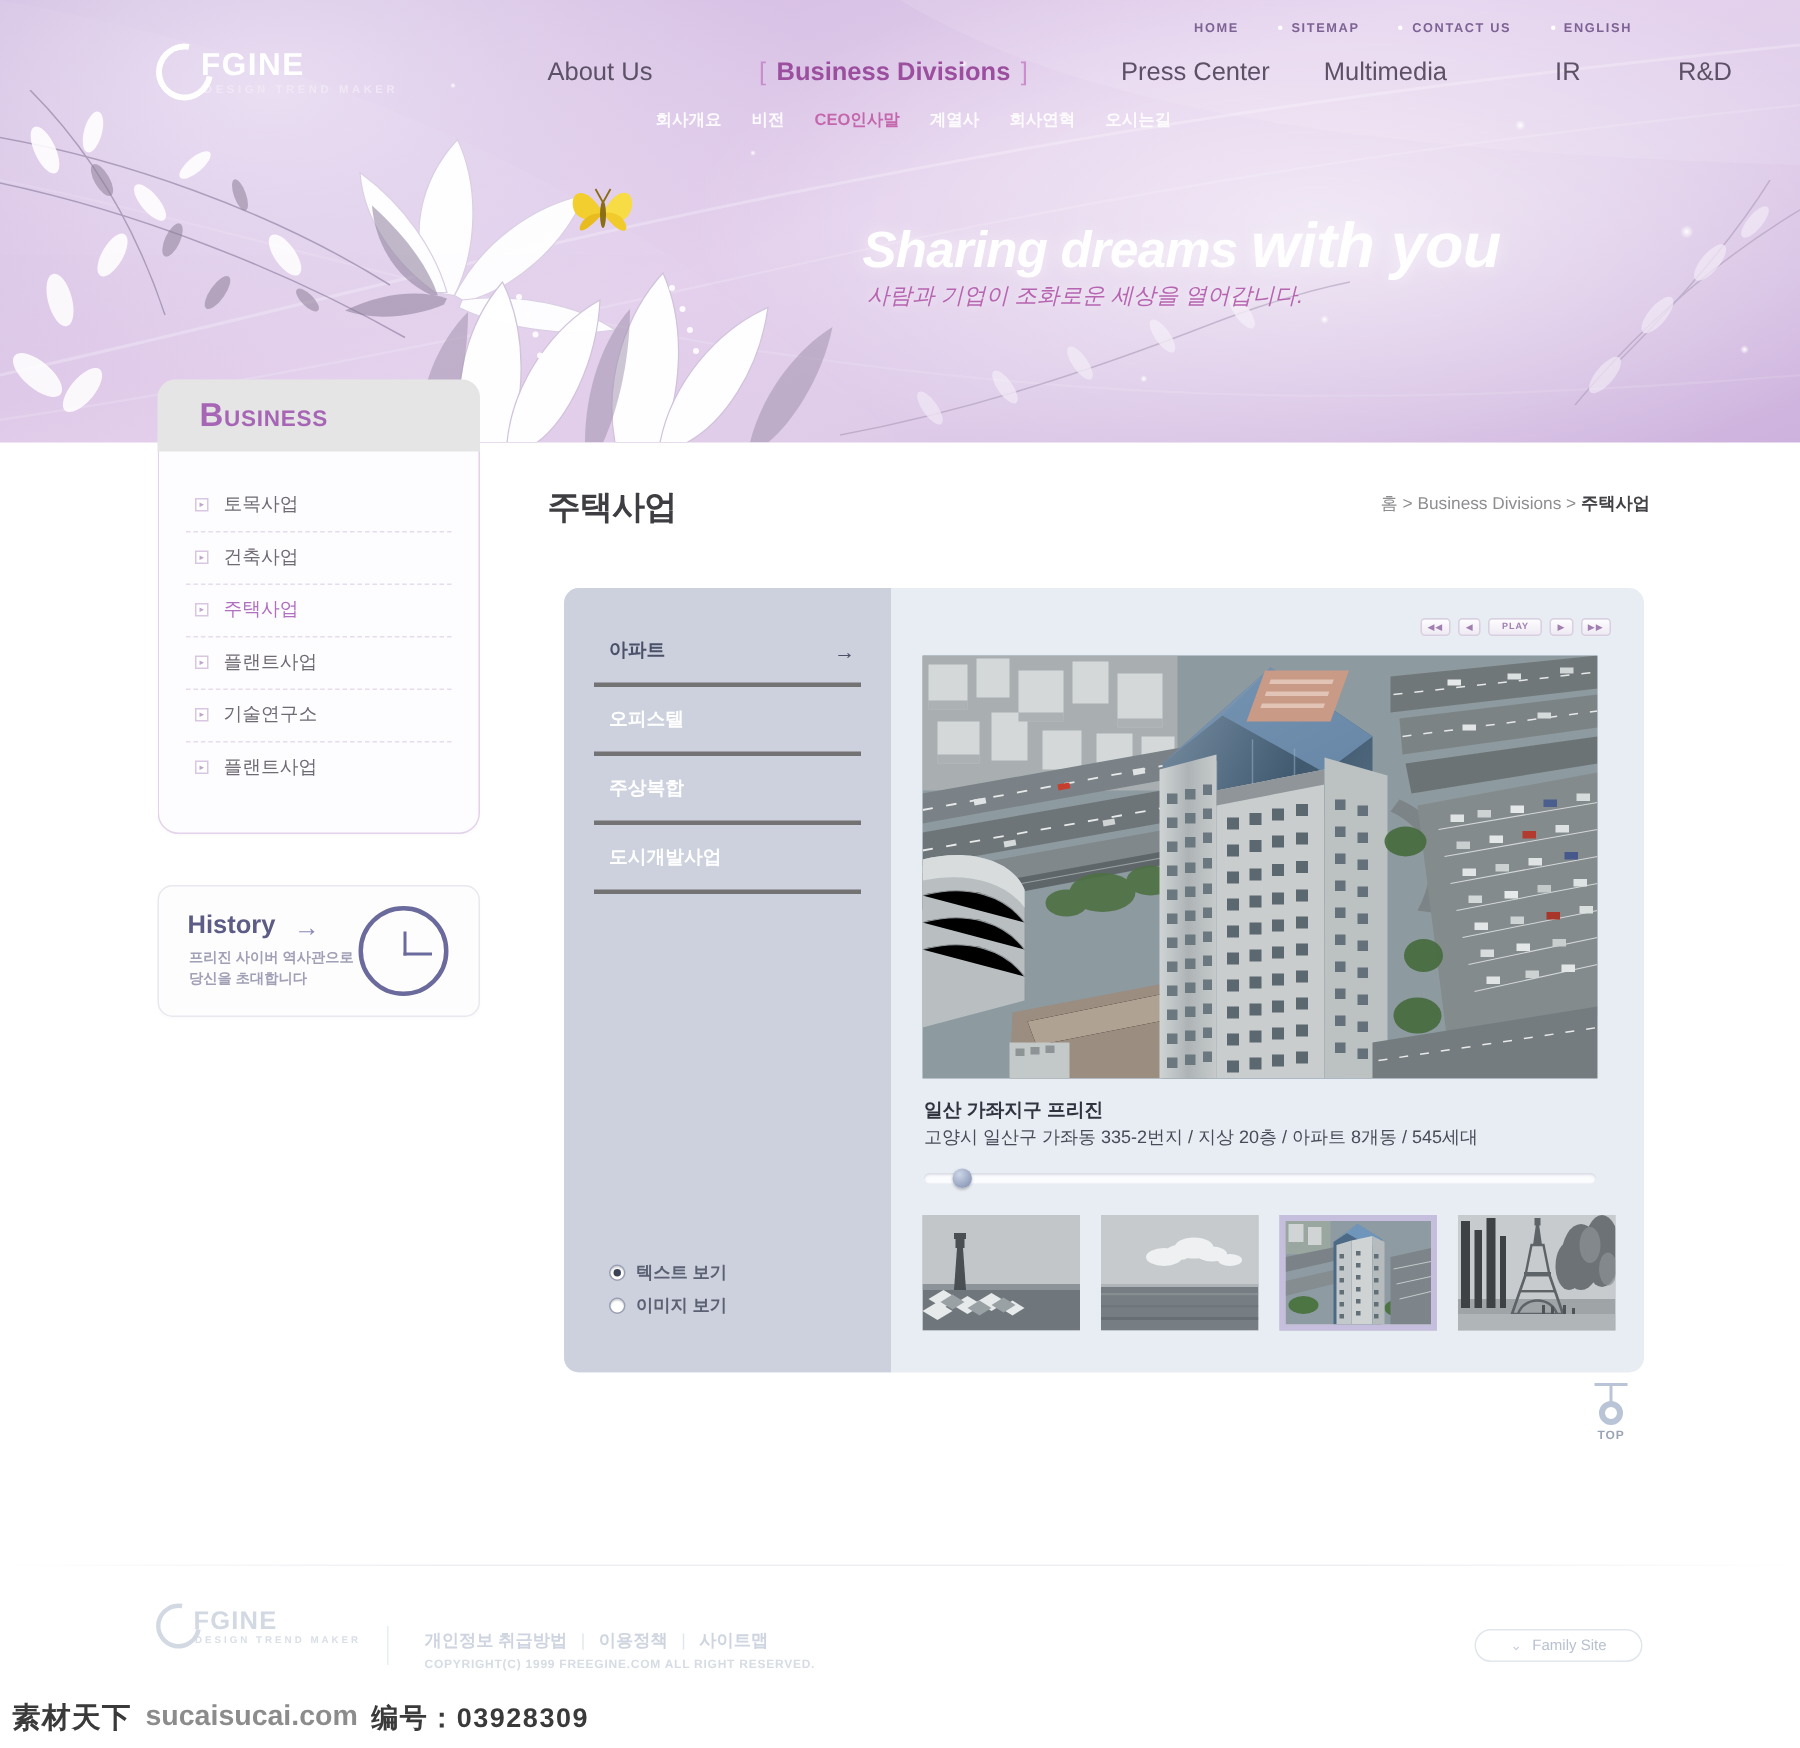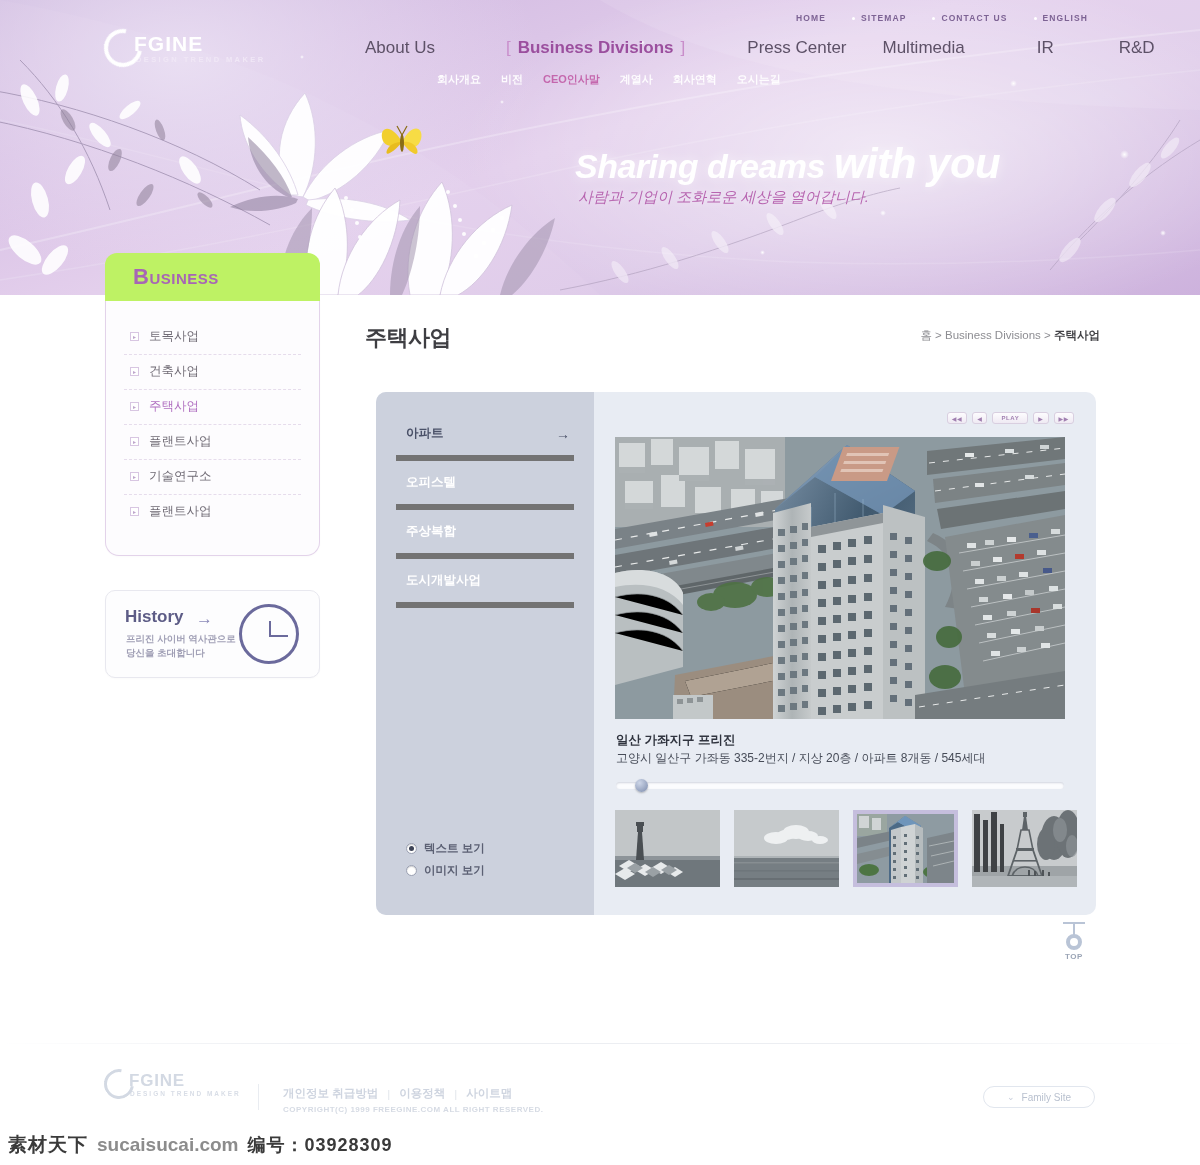--- a/index.html
+++ b/index.html
@@ -97,21 +97,21 @@
   }
 
   .butterfly { position:absolute; left:378px; top:118px; z-index:7; }
 
   
   .leafgrp { position:absolute; pointer-events:none; }
 
   
   .biz-tab {
     position:absolute; left:105px; top:253px; width:215px; height:48px;
-    background:#bef264; border-radius:12px 12px 0 0; z-index:10;
+    background:#e5e5e5; border-radius:12px 12px 0 0; z-index:10;
     display:flex; align-items:center;
   }
   .biz-tab-label {
     margin-left:28px; font-size:22px; color:#a766b5; font-weight:bold;
     letter-spacing:.5px; font-variant:small-caps;
   }
 
   
   .sidebar { position:absolute; left:105px; top:298px; width:215px; }
   .side-menu {
@@ -177,21 +177,21 @@
   .panel {
     position:absolute; left:376px; top:392px; width:720px; height:523px;
     background:#e8ecf3; border-radius:10px; overflow:hidden;
     display:flex;
   }
   .panel-left {
     width:218px; background:#ccd1dd; padding:20px 20px 0 20px;
     position:relative;
   }
   .tab-item {
-    padding:13px 4px 13px 10px; border-bottom:6px solid #737373;
+    padding:13px 4px 13px 10px; border-bottom:3px solid #737373;
     font-size:12.5px; color:#ffffff; font-weight:bold;
     display:flex; align-items:center; justify-content:space-between;
   }
   .tab-item.active { color:#4a5168; }
   .tab-arrow { font-size:14px; color:#4a5168; }
 
   .radio-group { position:absolute; left:30px; bottom:30px; }
   .radio-row {
     display:flex; align-items:center; gap:7px; margin-bottom:7px;
     font-size:11.5px; color:#5b6073; font-weight:bold;

